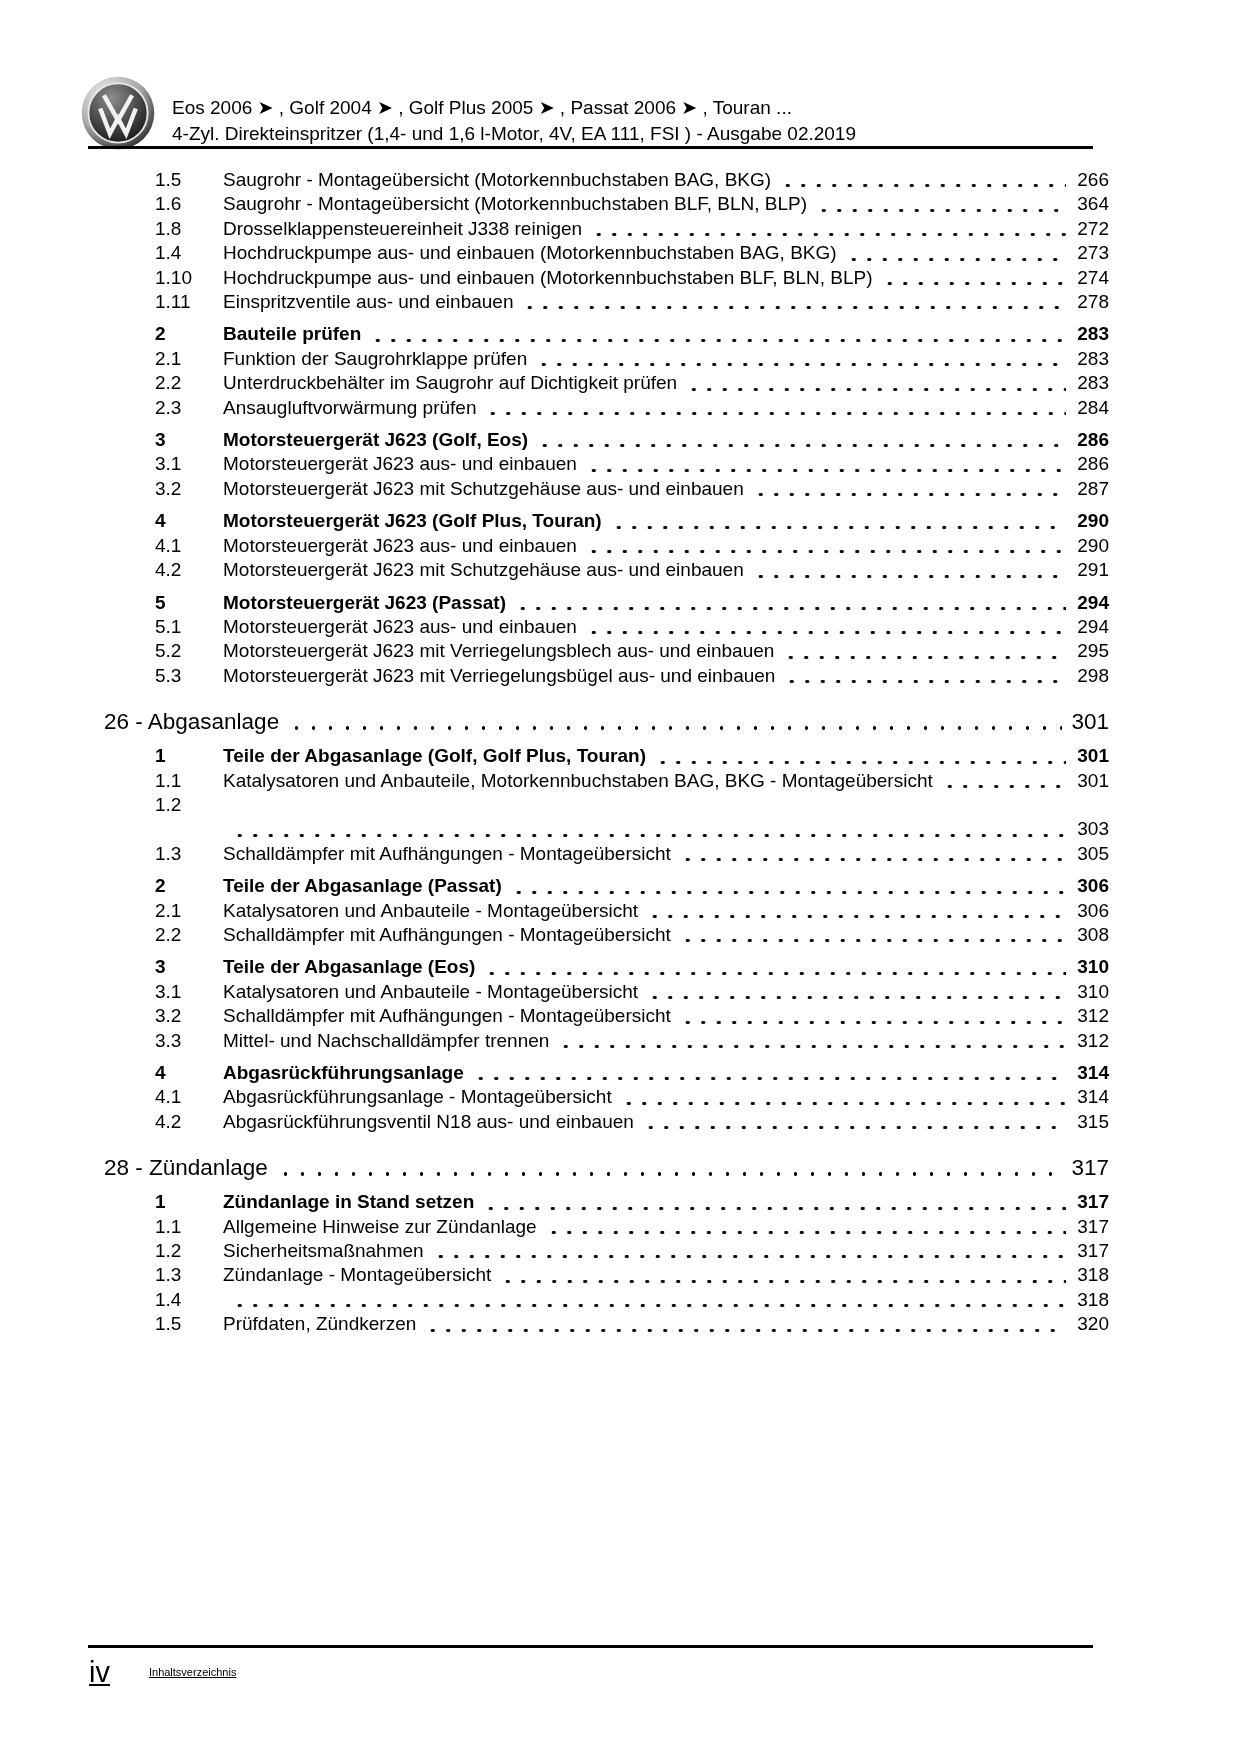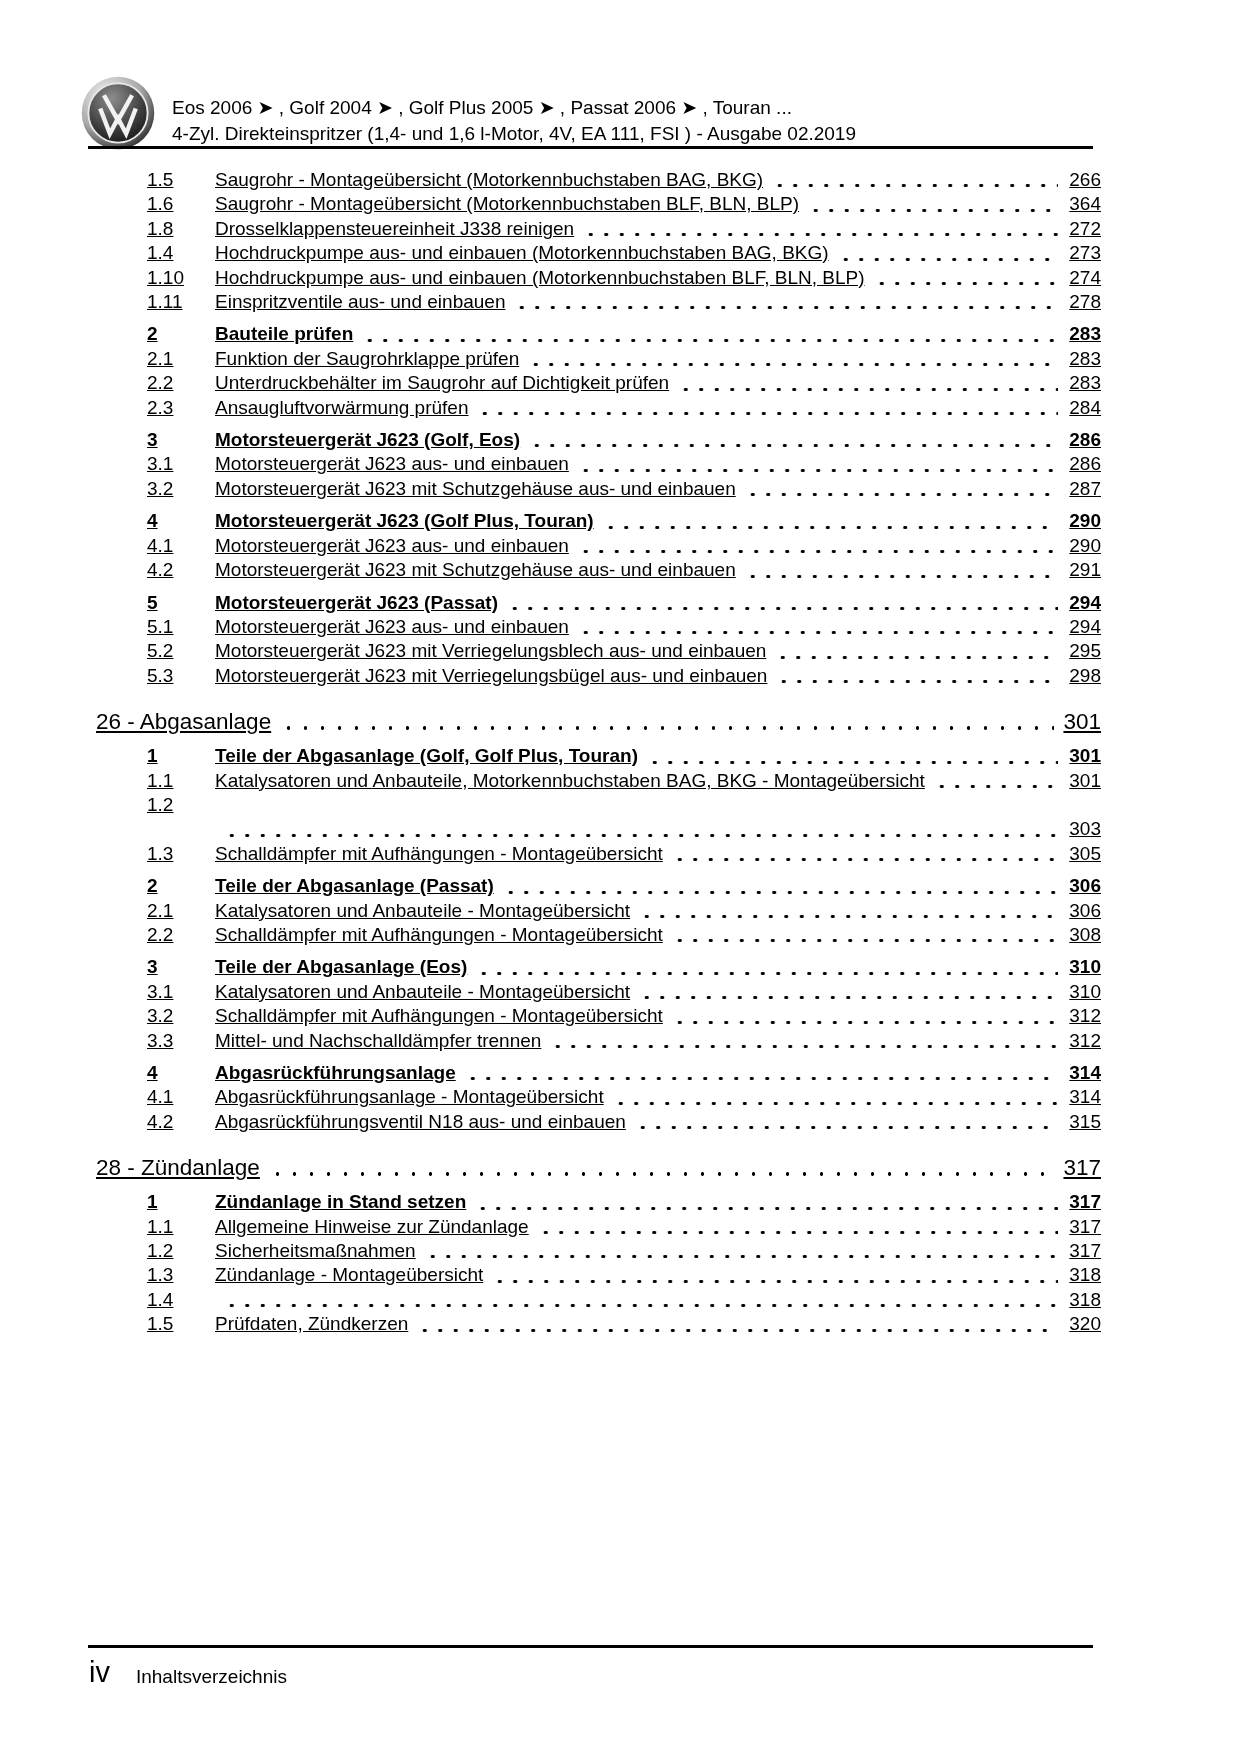--- a/index.html
+++ b/index.html
@@ -8,41 +8,41 @@
     background:#ffffff;color:#000;
     font-family:"Liberation Sans","DejaVu Sans",sans-serif;
     -webkit-font-smoothing:antialiased;
   }
   
   .logo{position:absolute;left:78px;top:76px;width:80px;height:74px;}
   .header-text{position:absolute;left:172px;top:95px;font-size:19px;line-height:26px;white-space:nowrap;}
   .rule{position:absolute;left:88px;width:1005px;height:3px;background:#000;}
   #rule-top{top:146px;}
   
-  main{position:absolute;left:96px;top:168px;width:1005px;text-decoration:underline;}
+  main{position:absolute;left:104px;top:168px;width:1005px;}
   .row{display:flex;align-items:baseline;font-size:19px;line-height:24.4px;}
   .row .num{margin-left:51px;width:68px;flex:none;}
   .row .title{flex:none;white-space:nowrap;}
   .row .title.grow{flex:1;}
   .dots{
     flex:1;align-self:stretch;margin:0 7px 0 9px;
     background-image:radial-gradient(circle,#000 1.7px,rgba(0,0,0,0) 1.9px);
     background-size:15.5px 5px;background-repeat:repeat-x;
     background-position:left bottom 4px;
   }
   .pg{flex:none;min-width:36px;text-align:right;}
   .row.bold{font-weight:bold;margin-top:8px;}
   .chap{display:flex;align-items:flex-end;font-size:22.5px;line-height:28px;margin-top:20px;margin-bottom:4px;}
   .chap .dots{background-size:17px 6px;background-position:left bottom 5px;margin:0 5px 0 9px;}
   .chap .pg{min-width:42px;}
   
   #rule-bottom{top:1645px;}
-  .footer{position:absolute;left:89px;top:1656px;display:flex;align-items:flex-start;}
+  .footer{position:absolute;left:89px;top:1656px;display:flex;align-items:flex-start;text-decoration:underline;}
   .footer .pagelabel{font-size:29px;line-height:32px;}
-  .footer .label{font-size:19px;margin-left:26px;margin-top:10px;}
+  .footer .label{font-size:11px;margin-left:39px;margin-top:10px;}
 </style>
 </head>
 <body>
 
 <div class="logo">
   <svg viewBox="0 0 100 100" width="80" height="74">
     <defs>
       <radialGradient id="ring" cx="35%" cy="28%" r="85%">
         <stop offset="0%" stop-color="#f5f5f5"></stop>
         <stop offset="55%" stop-color="#a8a8a8"></stop>

